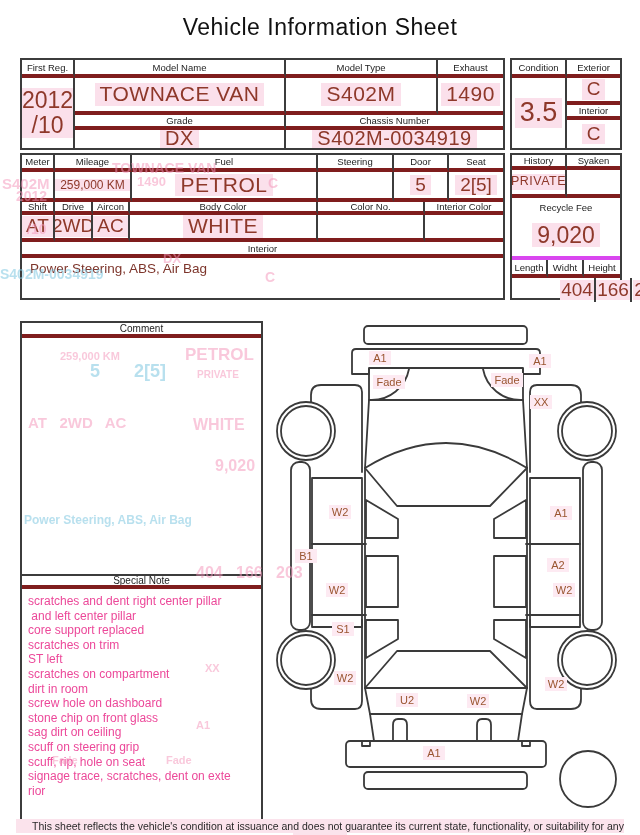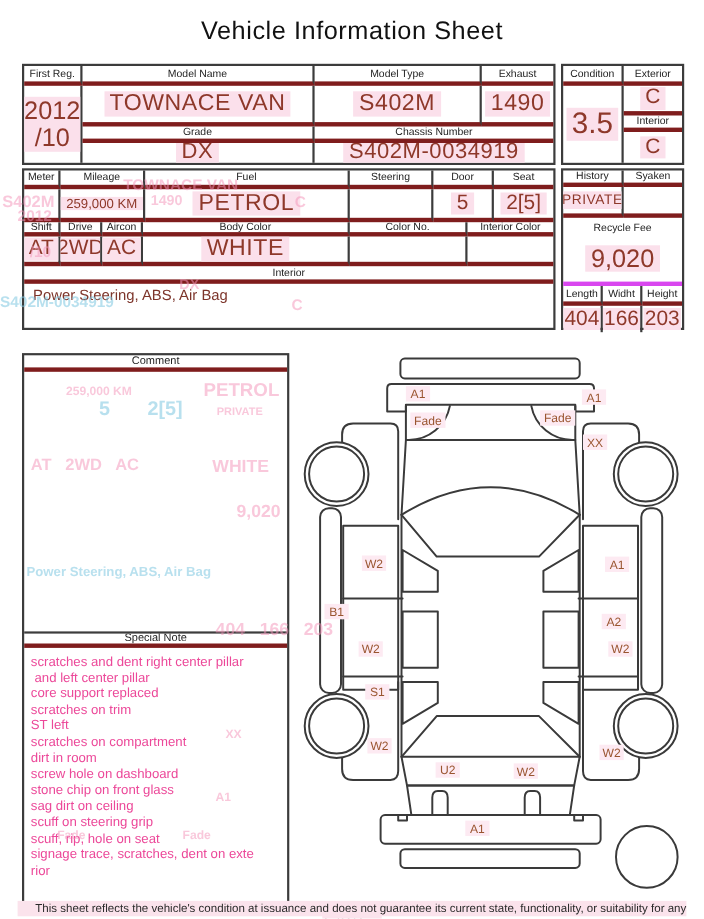--- a/index.html
+++ b/index.html
@@ -159,21 +159,21 @@
     <div class="cell hdr" style="height:18px;">Recycle Fee</div>
     <div class="cell val fs23" style="height:38px;">
         <span class="hl">9,020</span>
       </div>
   </div>
   <div class="rowgrid" style="grid-template-columns:36px 36px 36px;height:18px;">
     <div class="cell hdr br bb">Length</div>
     <div class="cell hdr br bb">Widht</div>
     <div class="cell hdr bb">Height</div>
   </div>
-  <div class="rowgrid" style="grid-template-columns:36px 36px 36px;height:24px;">
+  <div class="rowgrid" style="grid-template-columns:36px 36px 36px;height:24px;padding-left:48px;">
     <div class="cell val br fs19">
         <span class="hl" style="padding:0 1px;">404</span>
       </div>
     <div class="cell val br fs19">
         <span class="hl" style="padding:0 1px;">166</span>
       </div>
     <div class="cell val fs19">
         <span class="hl" style="padding:0 1px;">203</span>
       </div>
   </div>

